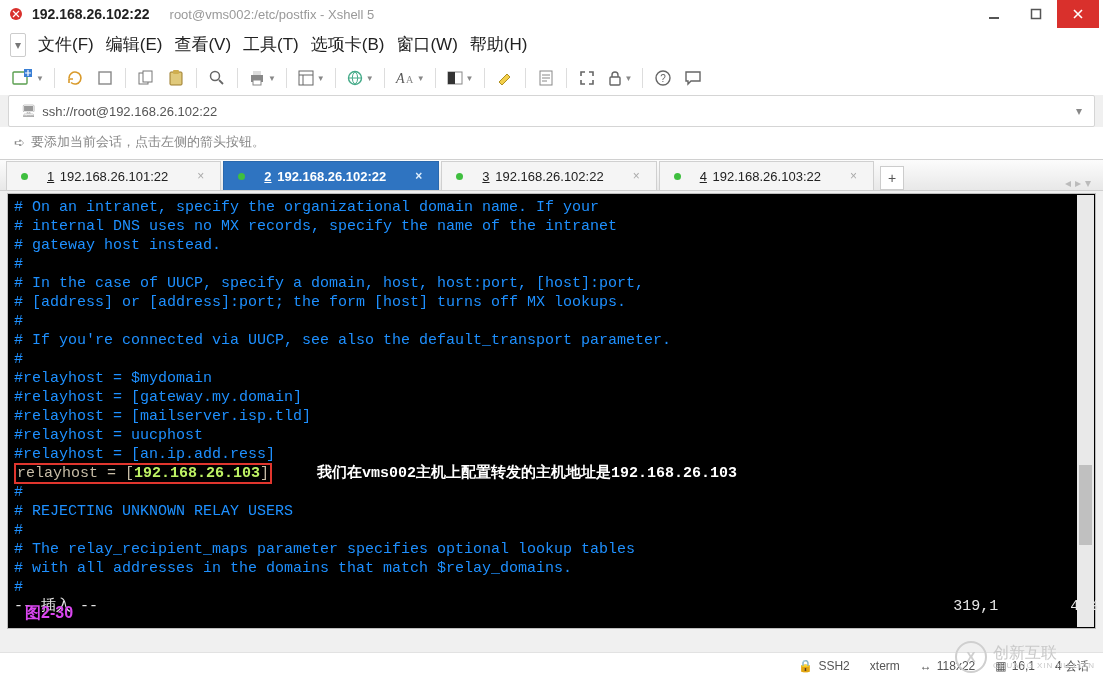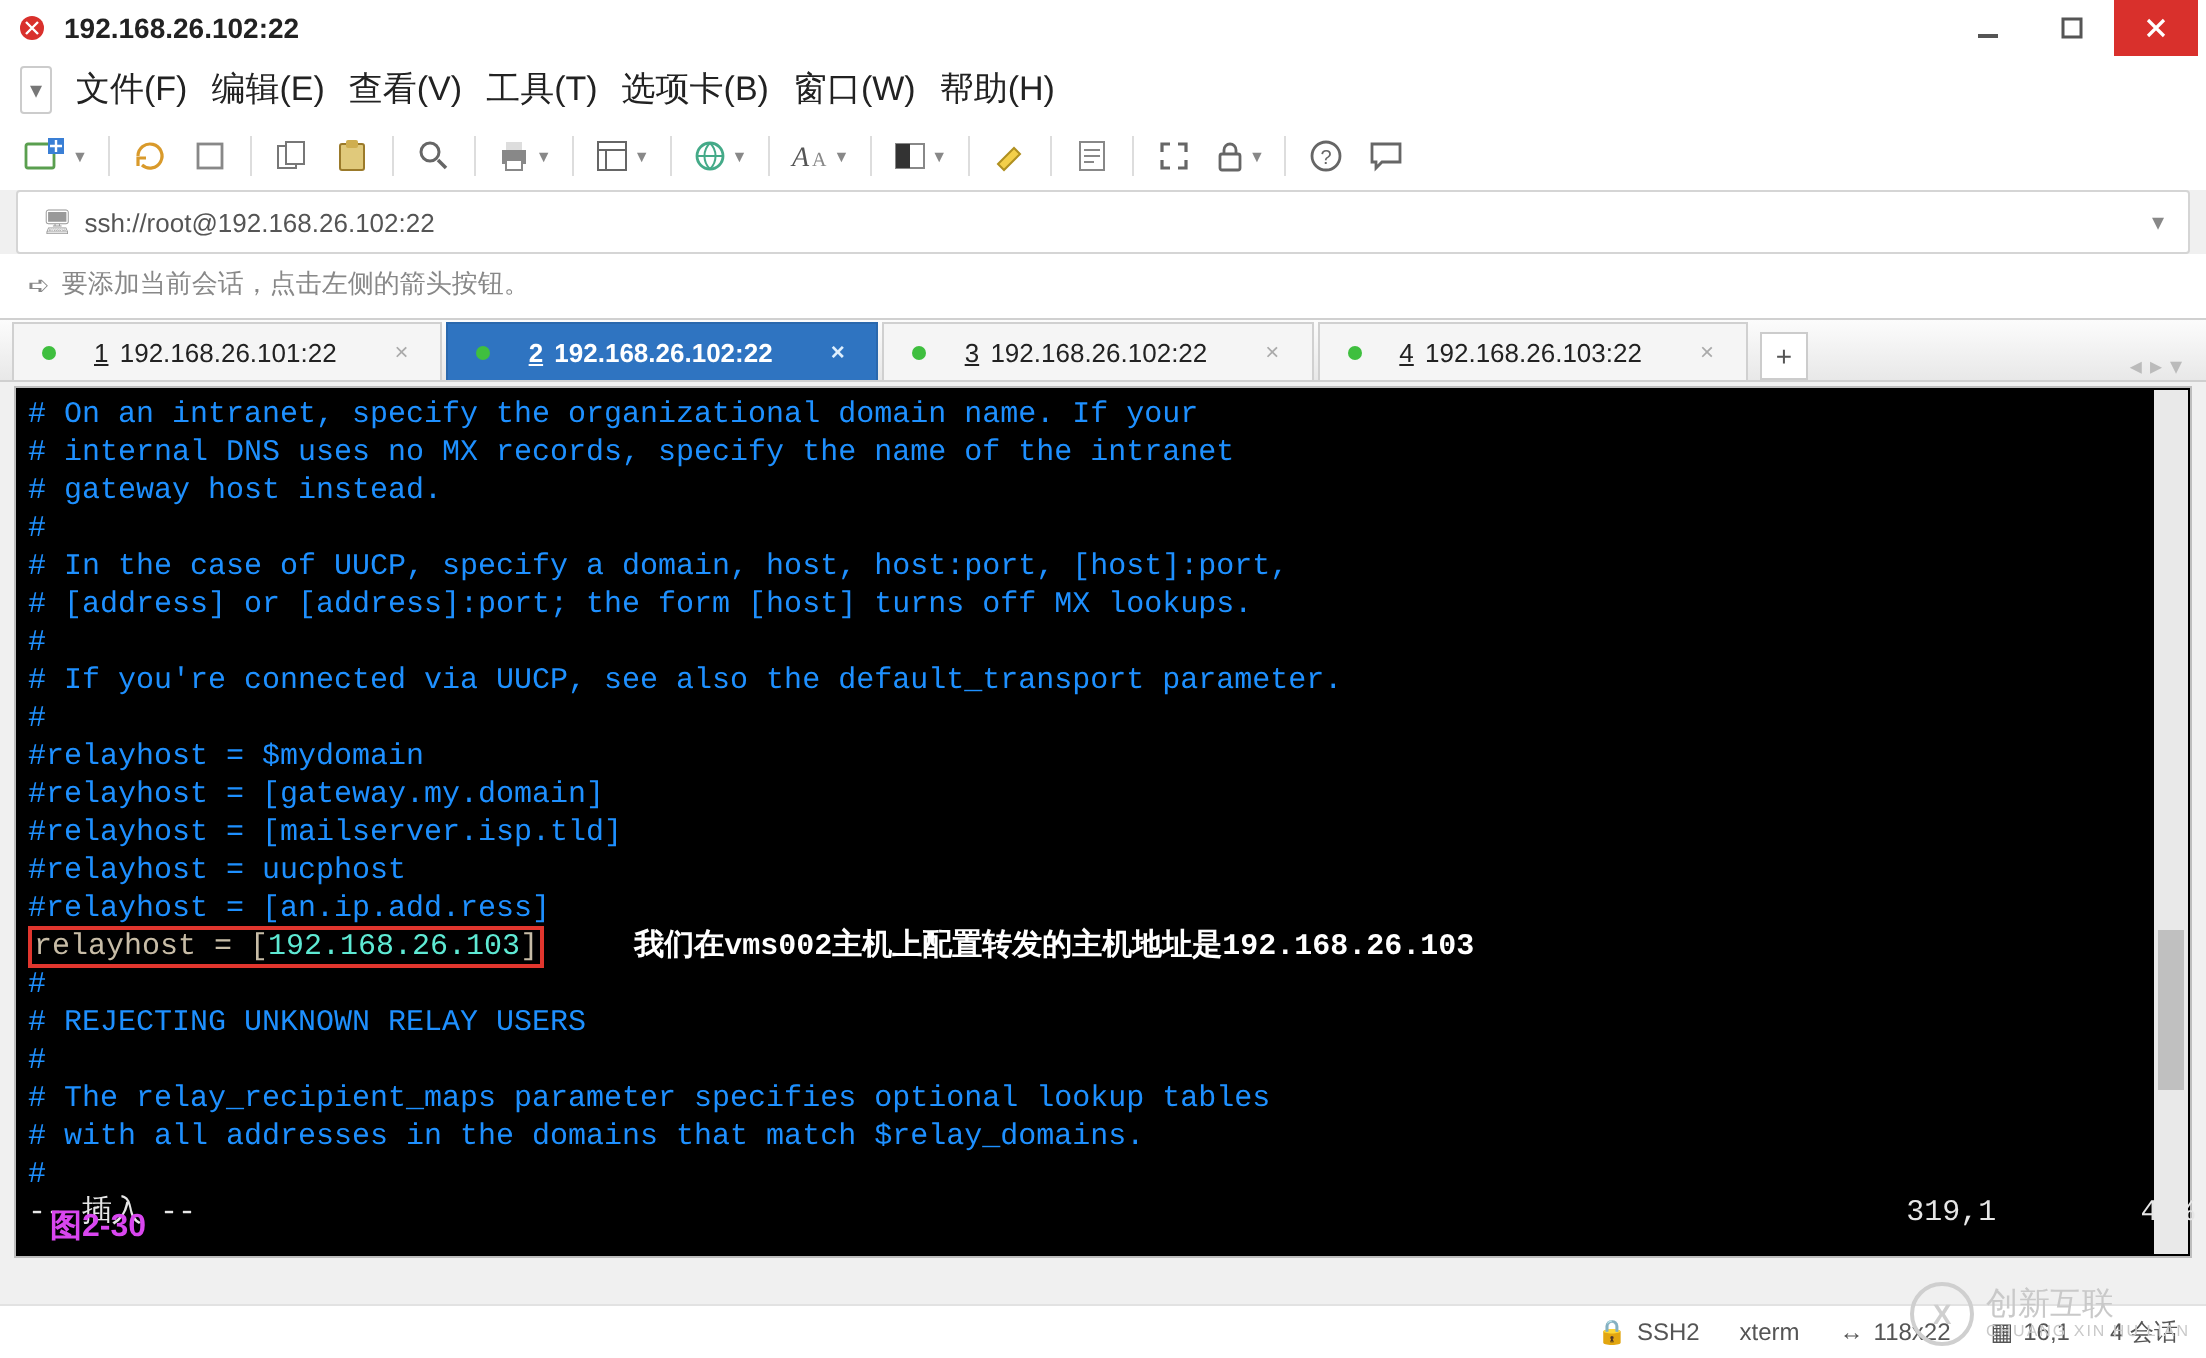--- a/index.html
+++ b/index.html
@@ -152,21 +152,21 @@
   }
   .term-scroll .thumb {
     position:absolute; left:2px; right:2px; top:270px; height:80px;
     background:#c0c0c0;
   }
   .hl-box {
     border:2px solid #e1362e;
     padding:0 1px;
     color:#c7bca6; 
   }
-  .hl-red { color:#5eead4; font-weight:normal;}
+  .hl-red { color:#bef264; font-weight:bold;}
   .annotation { color:#ffffff; font-weight:700;}
   .fig {
     font-family:"Microsoft YaHei",sans-serif;
     color:#d946ef; font-weight:700; font-size:16px;
     position:absolute; left:17px; bottom:4px;
   }
   .vim-status {
     color:#e6e6e6;
   }
 
@@ -200,20 +200,21 @@
 <body>
 
 <div class="titlebar">
   <span class="app-icon">
     <svg width="16" height="16" viewBox="0 0 16 16">
         <circle cx="8" cy="8" r="6" fill="#d9302c"></circle>
         <path d="M5 5 L11 11 M11 5 L5 11" stroke="#fff" stroke-width="1.2"></path>
       </svg>
   </span>
   <span class="addr">192.168.26.102:22</span>
+  <span class="path">root@vms002:/etc/postfix - Xshell 5</span>
   <div class="winbtns">
     <div class="winbtn">
       <svg width="12" height="12" viewBox="0 0 12 12">
           <rect x="1" y="9" width="10" height="2" fill="currentColor"></rect>
         </svg>
     </div>
     <div class="winbtn">
       <svg width="12" height="12" viewBox="0 0 12 12">
           <rect x="1.5" y="1.5" width="9" height="9" fill="none" stroke="currentColor" stroke-width="1.5"></rect>
         </svg>

